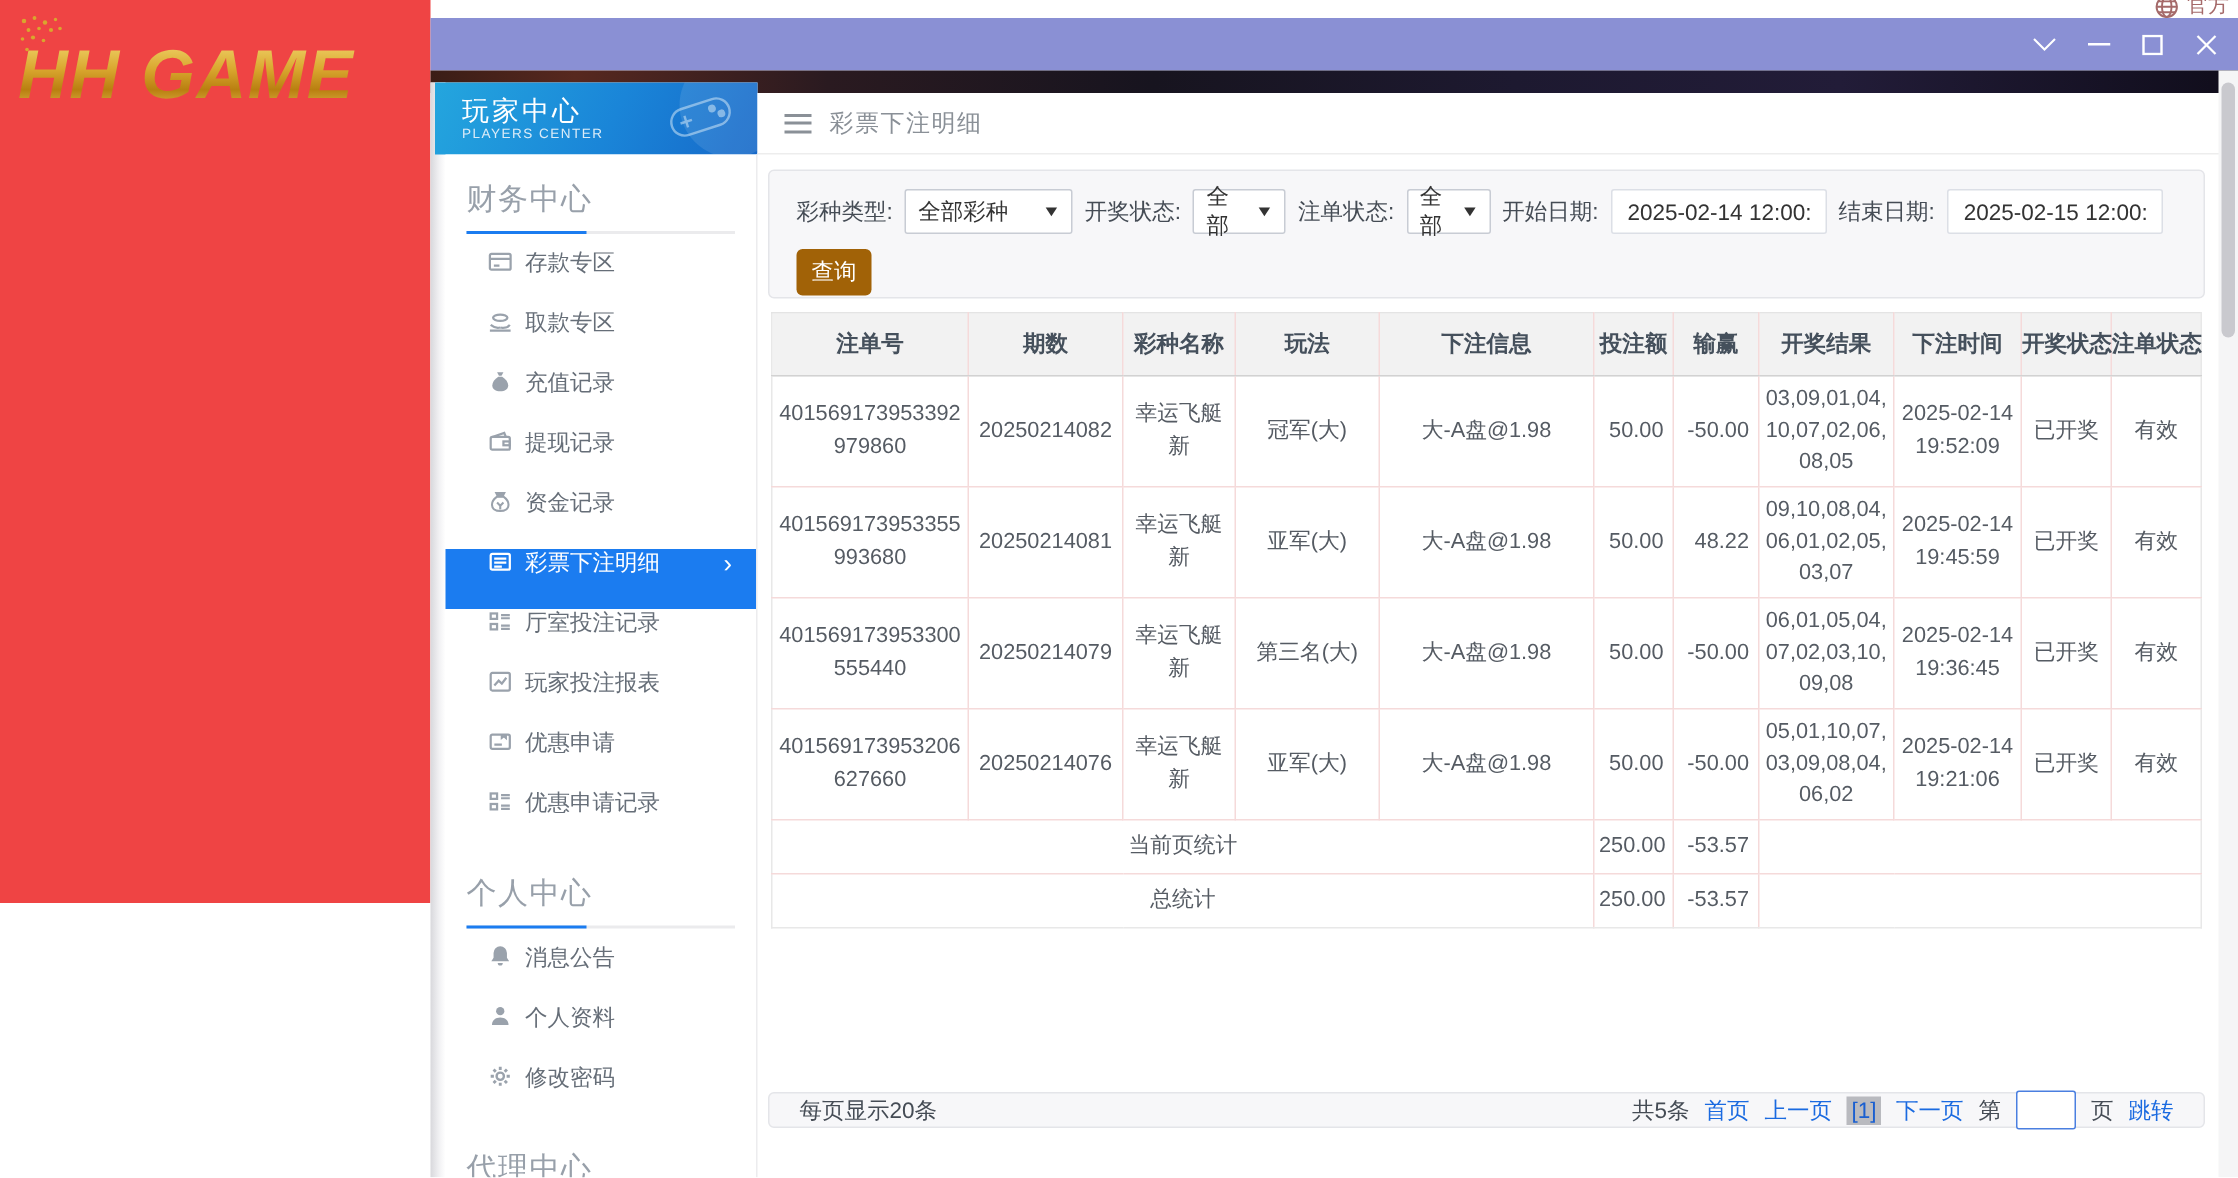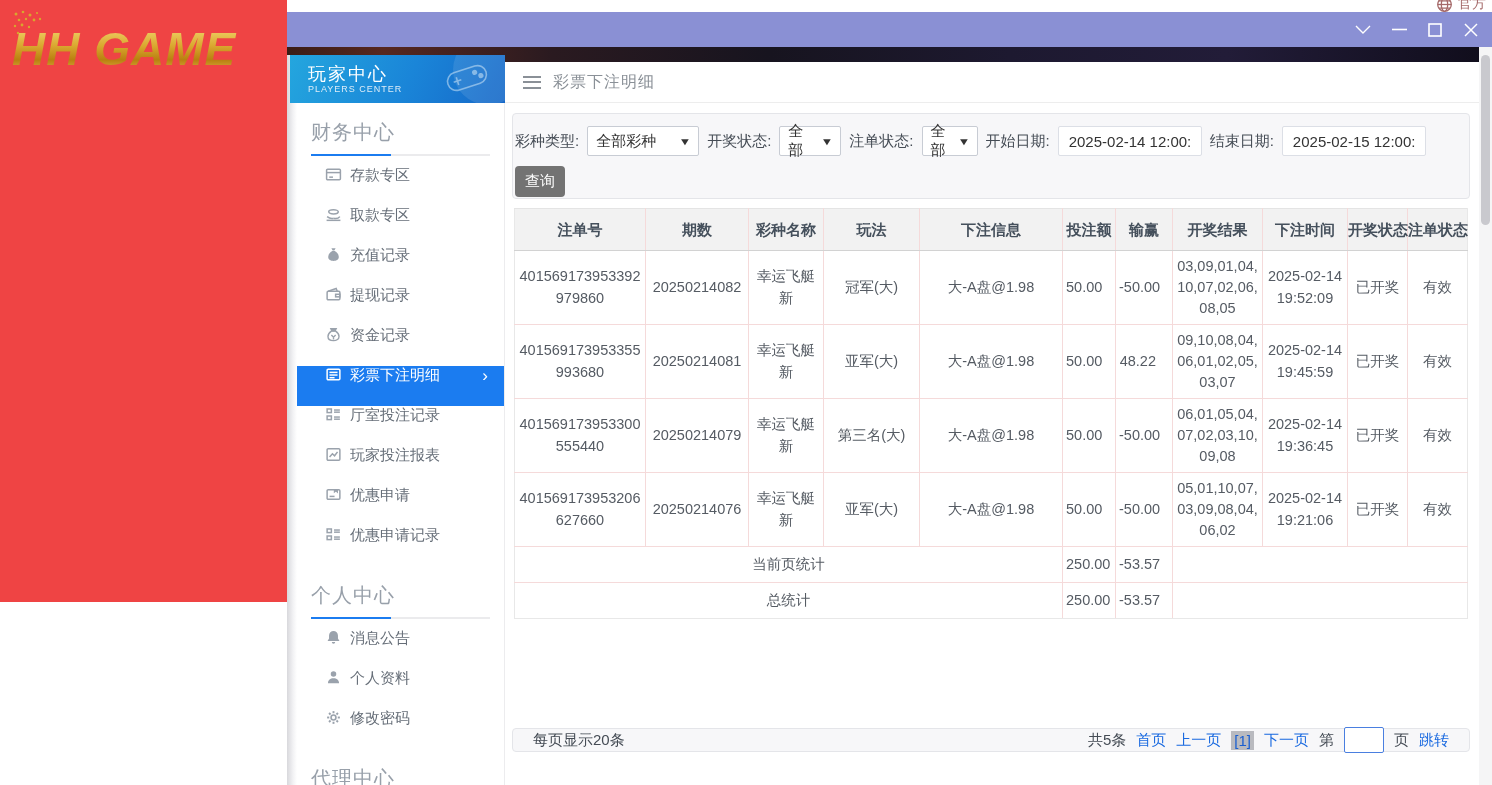--- a/index.html
+++ b/index.html
@@ -48,41 +48,41 @@
   .sb-item .arrow { position:absolute; right:16px; color:#fff; font-size:17px; }
 
   
   .main-top { position:absolute; left:505px; top:62px; width:975px; height:41px; background:#fff;
     border-bottom:1px solid #ededed; display:flex; align-items:center; gap:12px; padding-left:18px; }
   .hamburger { width:18px; height:13px; display:flex; flex-direction:column; justify-content:space-between; cursor:pointer; }
   .hamburger span { display:block; height:2px; background:#8a9097; }
   .main-title { color:#8a9097; font-size:16px; letter-spacing:1px; }
 
   .filter-panel { position:absolute; left:512px; top:113px; width:958px; height:86px;
-    background:#f7f7f9; border:1px solid #e4e5e9; border-radius:4px; padding:12px 2px; }
+    background:#f7f7f9; border:1px solid #e4e5e9; border-radius:4px; padding:12px 18px; }
   .filter-row { display:flex; align-items:center; gap:8px; font-size:15px; color:#454c55; }
   .f-label { white-space:nowrap; }
   .f-select { height:30px; background:#fff; border:1px solid #c8ccd4; border-radius:2px;
     display:flex; align-items:center; justify-content:space-between; padding:0 8px; color:#333;
     font-size:15px; cursor:pointer; }
   .f-caret { font-size:10px; color:#333; margin-left:8px; transform:scaleX(1.3); }
   .f-input { height:30px; background:#fff; border:1px solid #dcdfe6; border-radius:2px; color:#333;
     font-size:15px; padding:0 10px; font-family:inherit; }
-  .search-btn { margin-top:10px; width:50px; height:31px; background:#737373; border:none; border-radius:4px;
+  .search-btn { margin-top:10px; width:50px; height:31px; background:#a16207; border:none; border-radius:4px;
     color:#fff; font-size:15px; cursor:pointer; font-family:inherit; }
 
   
   .bet-table { position:absolute; left:514px; top:208px; border-collapse:collapse; table-layout:fixed;
     width:953px; background:#fff; font-size:14.5px; color:#555b63; }
   .bet-table th, .bet-table td { border:1px solid #f5dada; text-align:center; vertical-align:middle;
     padding:4px 3px; word-break:break-all; line-height:1.45; }
   .bet-table th { height:42px; background:#f2f2f2; color:#45505c; font-size:15px; font-weight:bold;
     border-top:1px solid #e4e4e4; border-bottom:1px solid #d2d2d2; word-break:keep-all; padding:4px 0; }
   .bet-table td { height:74px; }
-  .bet-table .num { text-align:right; padding-right:16px; word-break:keep-all; }
+  .bet-table .num { text-align:right; padding-right:6px; word-break:keep-all; }
   .bet-table tr.sum-row td { height:36px; }
   .bet-table th:first-child, .bet-table td:first-child { border-left:1px solid #e8e8e8; }
   .bet-table th:last-child, .bet-table td:last-child { border-right:1px solid #e8e8e8; }
   .bet-table tr:last-child td { border-bottom:1px solid #e8e8e8; }
 
   
   .pager { position:absolute; left:512px; top:728px; width:958px; height:24px; background:#f7f7f9;
     border:1px solid #e4e5e9; border-radius:4px; display:flex; align-items:center;
     justify-content:space-between; padding:0 20px; font-size:15px; color:#454c55; }
   .pager-right { display:flex; align-items:center; gap:10px; }

